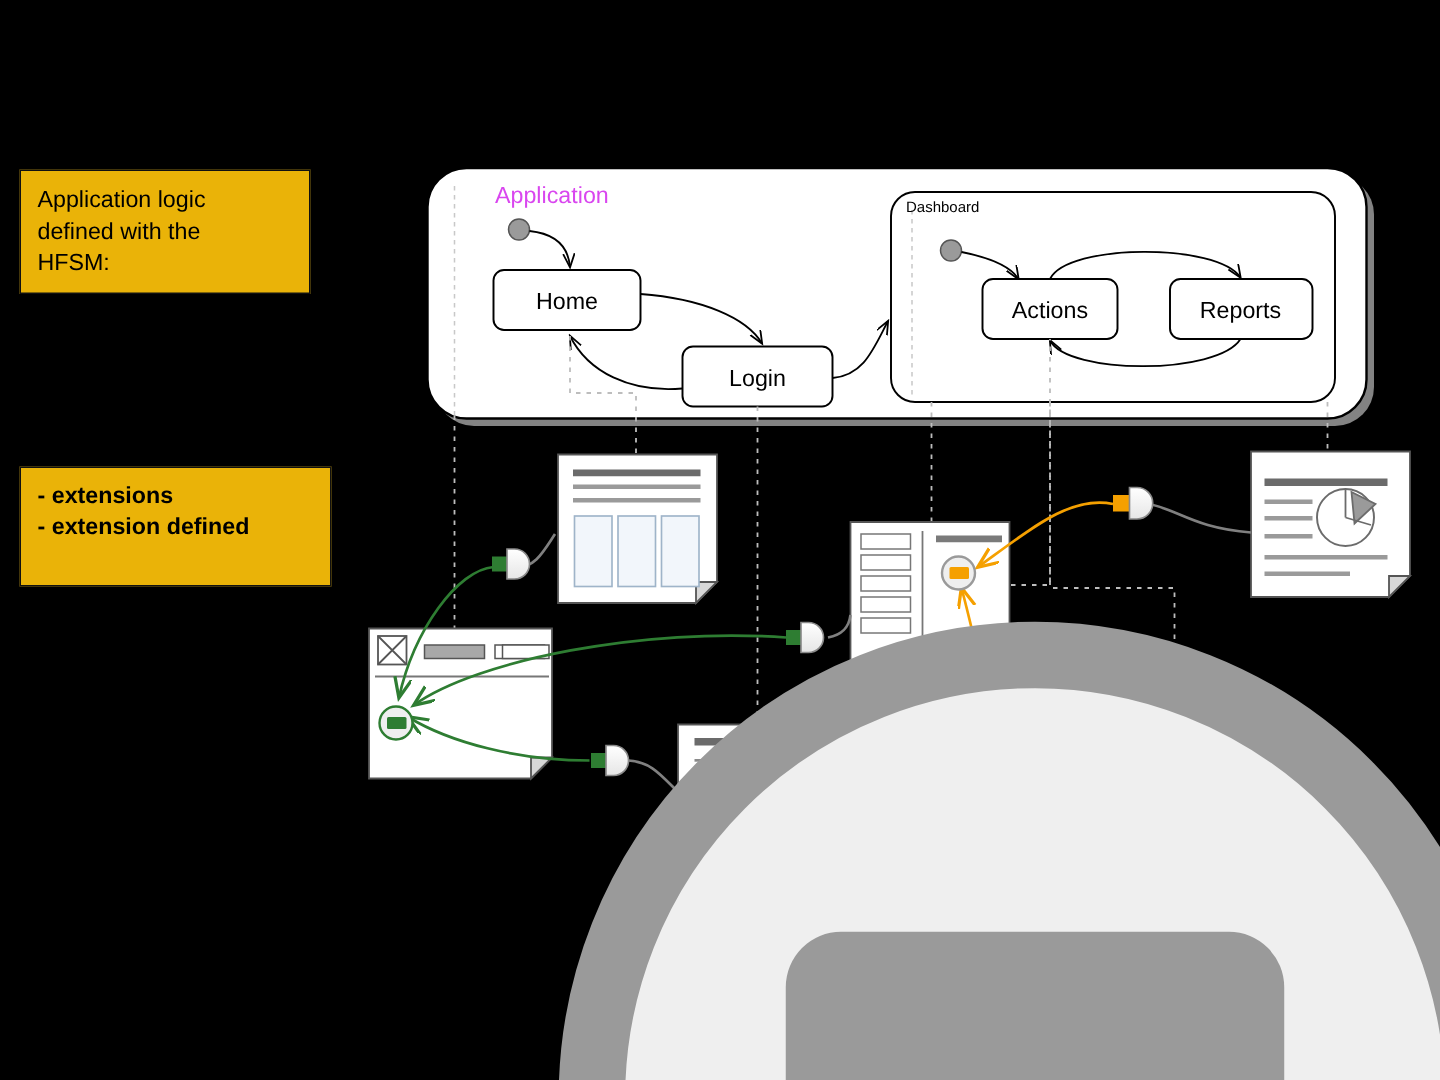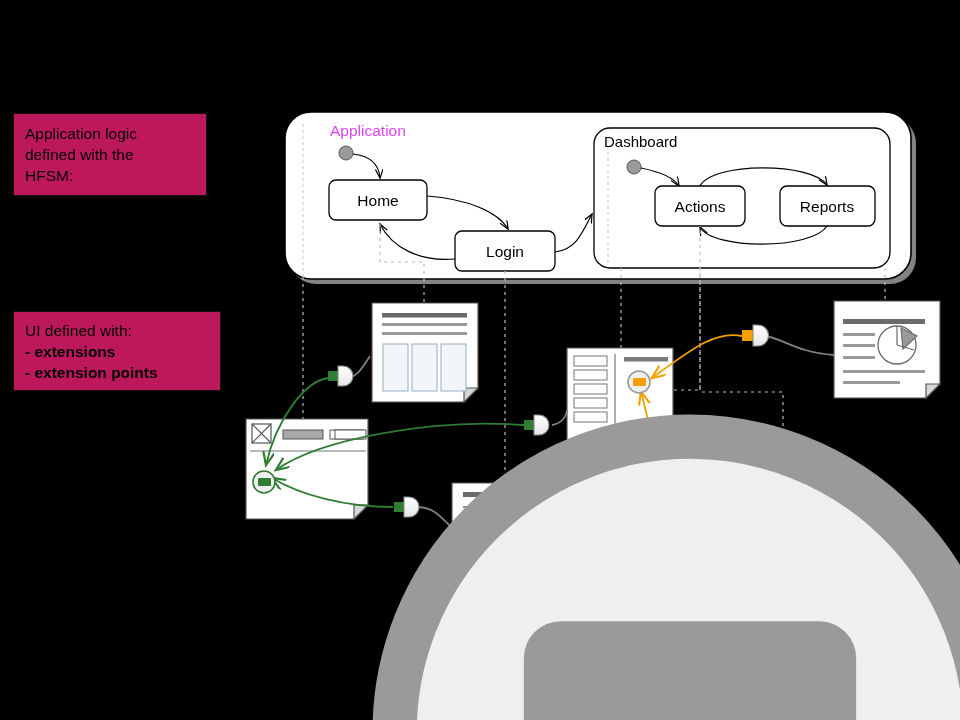--- a/index.html
+++ b/index.html
@@ -1,21 +1,21 @@
 <!DOCTYPE html>
 <html><head>
 <meta charset="utf-8">
 <style>
   html,body{margin:0;padding:0;background:#000;}
   body{width:960px;height:720px;position:relative;overflow:hidden;
        font-family:"Liberation Sans","DejaVu Sans",sans-serif;}
   #stage{position:absolute;left:0;top:0;width:960px;height:720px;}
   svg{position:absolute;left:0;top:0;width:960px;height:720px;display:block;}
 
-  .legend-box{position:absolute;background:#be185d;border:1px solid #111;
+  .legend-box{position:absolute;background:#eab308;border:1px solid #111;
     color:#000;box-sizing:border-box;}
   .legend-box .ln{font-size:15.5px;line-height:21px;white-space:pre;}
   #legend1{left:13px;top:113px;width:194px;height:83px;padding:9px 11px;}
   #legend2{left:13px;top:311px;width:208px;height:80px;padding:8px 11px;}
   #legend2 .row{display:flex;align-items:center;height:21px;}
   #legend2 .row .lbl{flex:0 0 auto;font-weight:bold;}
   #legend2 .ico{position:absolute;right:10px;}
   .state-label{font-size:15.5px;fill:#000;}
 </style>
 </head>
@@ -265,43 +265,42 @@
       <path d="M753,325 L758,325 A9,9 0 0 1 758,346 L753,346 Z" fill="url(#plugbody)" stroke="#8a8a8a" stroke-width="1.1"></path>
     </g>
     <g>
       <rect x="656" y="477" width="11" height="11" fill="#F5A000"></rect>
       <path d="M651,488 L651,493 A9,9 0 0 0 672,493 L672,488 Z" fill="url(#plugbody)" stroke="#8a8a8a" stroke-width="1.1"></path>
     </g>
 
   </svg>
 
   <div style="position:absolute;left:330px;top:122px;font-size:15.5px;color:#d946ef;">Application</div>
-  <div style="position:absolute;left:604px;top:133px;font-size:15px;color:#000;">Dashboard</div>
+  <div style="position:absolute;left:604px;top:133px;font-size:10px;color:#000;">Dashboard</div>
 
   <div id="legend1" class="legend-box">
     <div class="ln">Application logic</div>
     <div class="ln">defined with the</div>
     <div class="ln">HFSM:</div>
   </div>
 
   <div id="legend2" class="legend-box">
-    <div class="ln">UI defined with:</div>
 
     <div class="row">
       <span class="ln lbl">- extensions</span>
       <span class="ico" style="top:38px;">
         <svg width="26" height="16" viewBox="0 0 26 16">
           <path d="M14,2 L9,2 A7,7 0 0 0 9,14 L14,14 Z" fill="#e8e8e8" stroke="#8a8a8a" stroke-width="1.1"></path>
           <rect x="14" y="4.5" width="8" height="7.5" fill="#9a9a9a"></rect>
         </svg>
       </span>
     </div>
 
     <div class="row">
-      <span class="ln lbl">- extension points</span>
+      <span class="ln lbl">- extension defined</span>
       <span class="ico" style="top:60px;">
         <svg width="26" height="18" viewBox="0 0 26 18">
           <circle cx="13" cy="9" r="8" fill="#efefef" stroke="#9a9a9a" stroke-width="1.2"></circle>
           <rect x="8.5" y="6" width="9" height="6" rx="1" fill="#9a9a9a"></rect>
         </svg>
       </span>
     </div>
   </div>
 
 </div>

